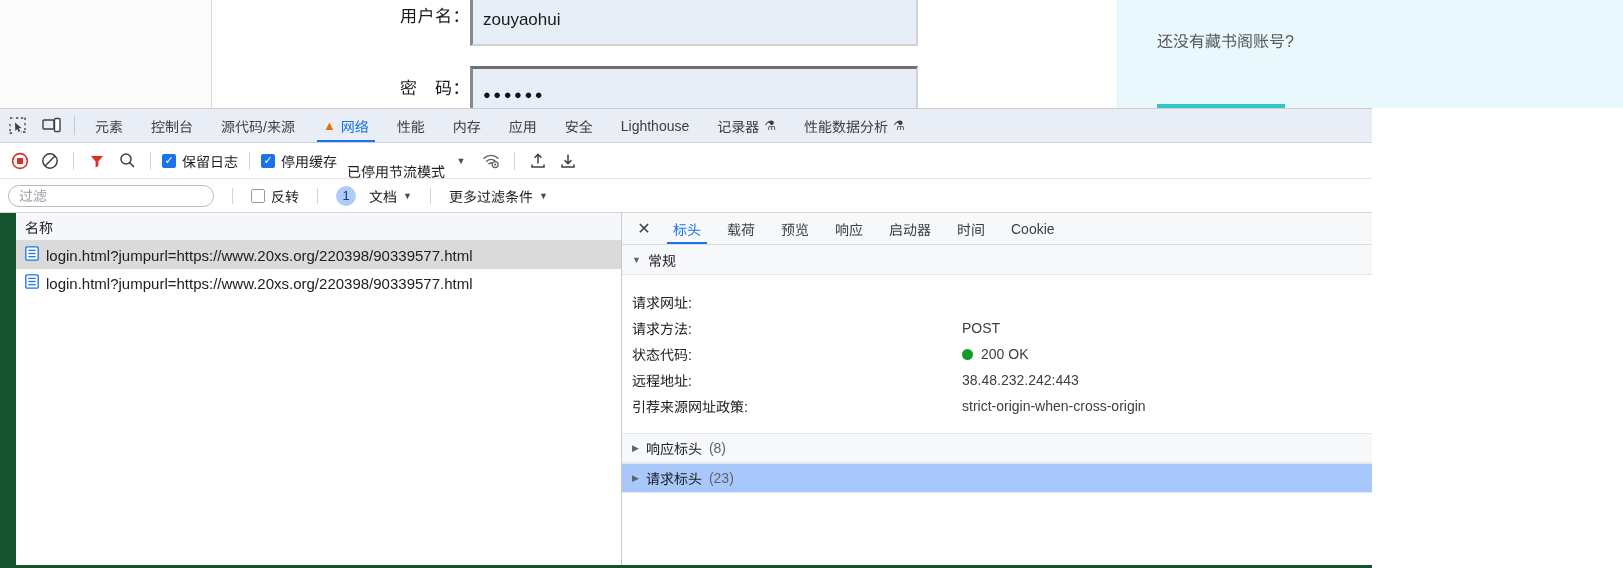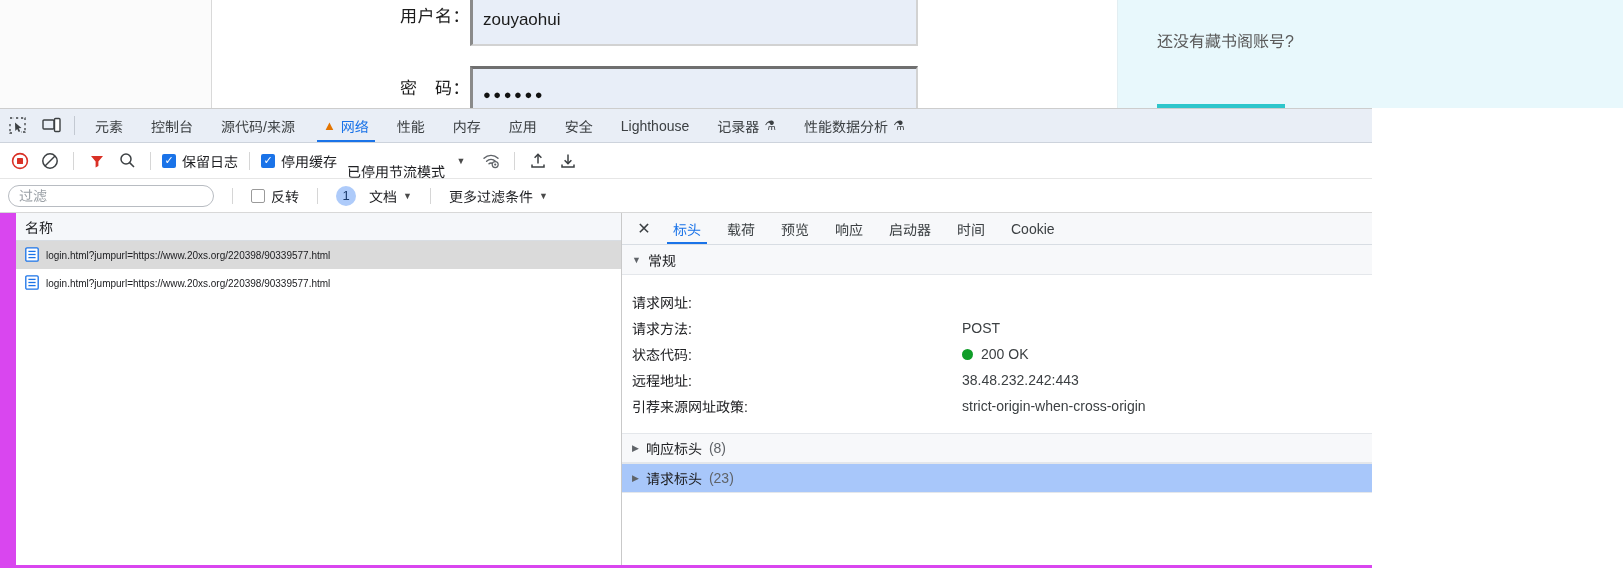--- a/index.html
+++ b/index.html
@@ -60,21 +60,21 @@
   .register-text { font-size: 16px; color: #5a5a5a; }
   .register-btn {
     background: #2ec6cb; color: #fff; border: none; border-radius: 0;
     font-size: 18px; padding: 13px 28px; cursor: pointer;
     font-family: "Liberation Sans", "DejaVu Sans", sans-serif;
   }
 
   
   #devtools {
     position: absolute; left: 0; top: 108px; width: 1372px; height: 460px;
-    background: #d946ef;
+    background: #14532d;
     border-top: 1px solid #cdcdcd;
     font-size: 13px; color: #202124;
   }
 
   
   .tabbar {
     height: 34px; background: #e9eef6;
     display: flex; align-items: stretch;
     border-bottom: 1px solid #cdd3dc;
   }
@@ -148,21 +148,21 @@
     width: 606px; border-right: 1px solid #c9c9c9; background: #fff;
     display: flex; flex-direction: column;
   }
   .list-head {
     height: 28px; background: #f5f7fa; border-bottom: 1px solid #d8dde3;
     display: flex; align-items: center; padding-left: 9px;
     font-size: 14px; color: #202124;
   }
   .req-row {
     height: 28px; display: flex; align-items: center; gap: 7px;
-    padding-left: 9px; font-size: 10px; color: #202124; cursor: pointer;
+    padding-left: 9px; font-size: 15px; color: #202124; cursor: pointer;
     white-space: nowrap; overflow: hidden;
   }
   .req-row.selected { background: #dadada; }
   .doc-icon { flex: 0 0 auto; }
 
   .detail-pane { flex: 1; background: #fff; display: flex; flex-direction: column; }
   .detail-tabs {
     height: 32px; background: #f7f8fa; border-bottom: 1px solid #d8dde3;
     display: flex; align-items: stretch; padding-left: 6px;
   }

